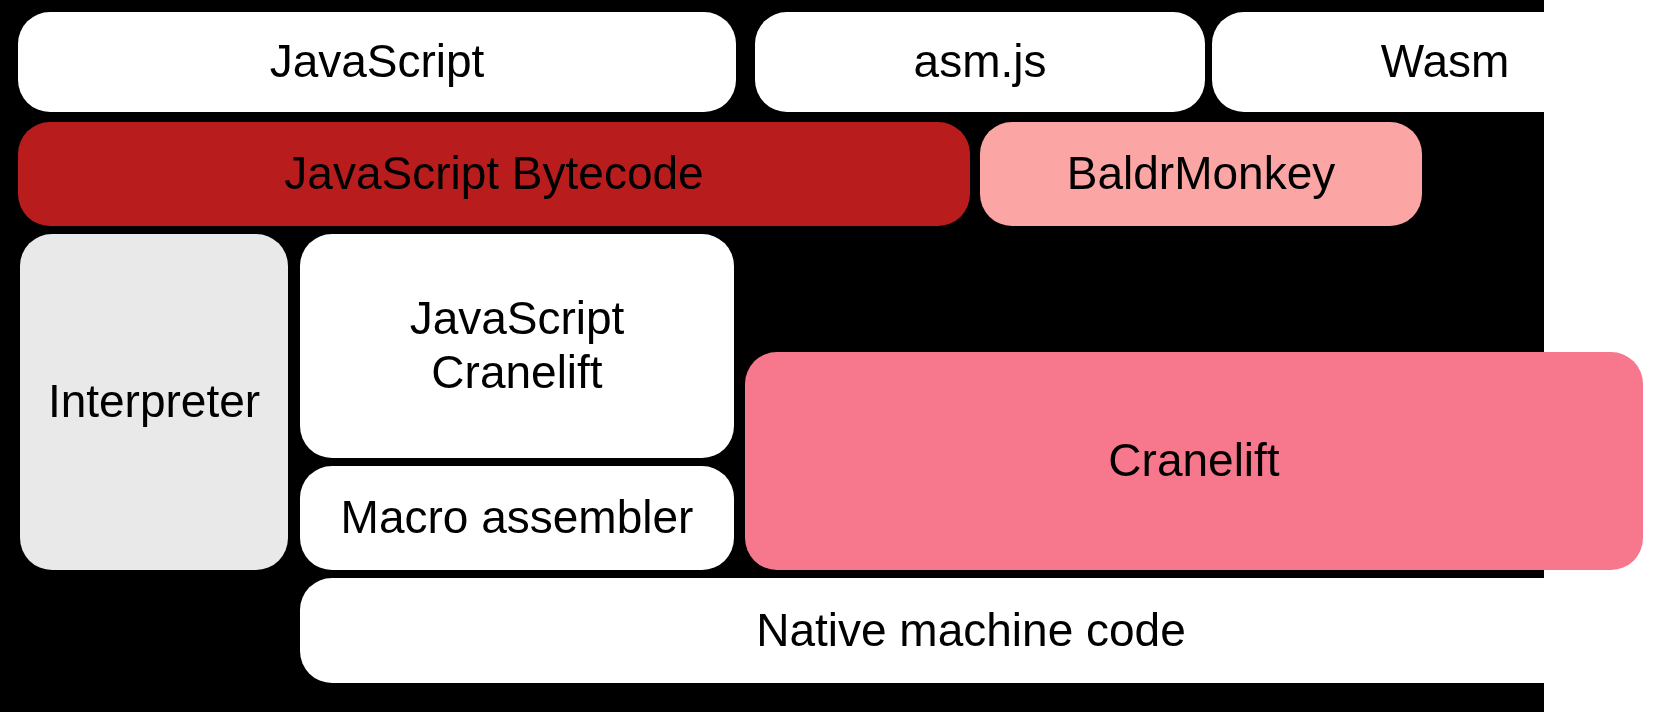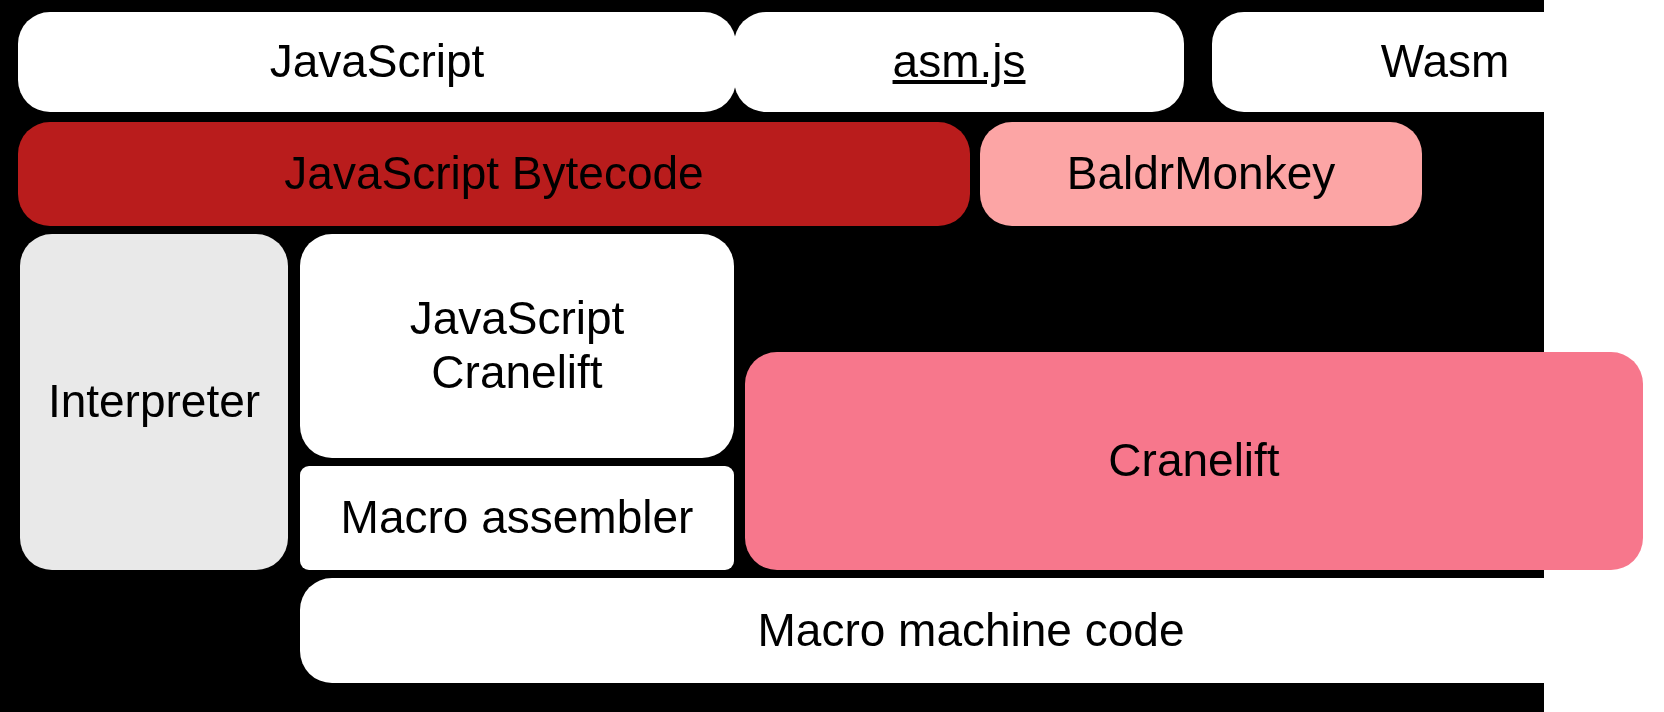--- a/index.html
+++ b/index.html
@@ -28,31 +28,31 @@
     justify-content: center;
     text-align: center;
     color: #000000;
     font-size: 46px;
     line-height: 1.17;
     letter-spacing: 0px;
     box-sizing: border-box;
   }
   
   #b-javascript   { left: 18px;   top: 12px;  width: 718px;  height: 100px; }
-  #b-asmjs        { left: 734px;  top: 12px;  width: 450px;  height: 100px; text-decoration: underline; }
+  #b-asmjs        { left: 755px;  top: 12px;  width: 450px;  height: 100px; }
   #b-wasm         { left: 1212px; top: 12px;  width: 438px;  height: 100px; padding-left: 28px; }
   
   #b-bytecode     { left: 18px;   top: 122px; width: 952px;  height: 104px; }
   #b-baldrmonkey  { left: 980px;  top: 122px; width: 442px;  height: 104px; }
   
   #b-interpreter  { left: 20px;   top: 234px; width: 268px;  height: 336px; }
   #b-baseline     { left: 300px;  top: 234px; width: 434px;  height: 224px; }
   #b-ionmir       { left: 745px;  top: 234px; width: 445px;  height: 108px; }
   #b-cranelift    { left: 745px;  top: 352px; width: 898px;  height: 218px; }
-  #b-macro        { left: 300px;  top: 466px; width: 434px;  height: 104px; border-radius: 9px; }
+  #b-macro        { left: 300px;  top: 466px; width: 434px;  height: 104px; }
   
   #b-native       { left: 300px;  top: 578px; width: 1342px; height: 105px; }
 </style>
 </head>
 <body>
 
 <div class="canvas" style="background-color: rgb(0, 0, 0);">
 
   <div class="box" id="b-javascript" style="background-color: rgb(255, 255, 255);">
     <span>JavaScript</span>
@@ -86,16 +86,16 @@
 
   <div class="box" id="b-cranelift" style="background-color: rgb(247, 119, 140);">
     <span>Cranelift</span>
   </div>
 
   <div class="box" id="b-macro" style="background-color: rgb(255, 255, 255);">
     <span>Macro assembler</span>
   </div>
 
   <div class="box" id="b-native" style="background-color: rgb(255, 255, 255);">
-    <span>Macro machine code</span>
+    <span>Native machine code</span>
   </div>
 
 </div>
 
 </body></html>

